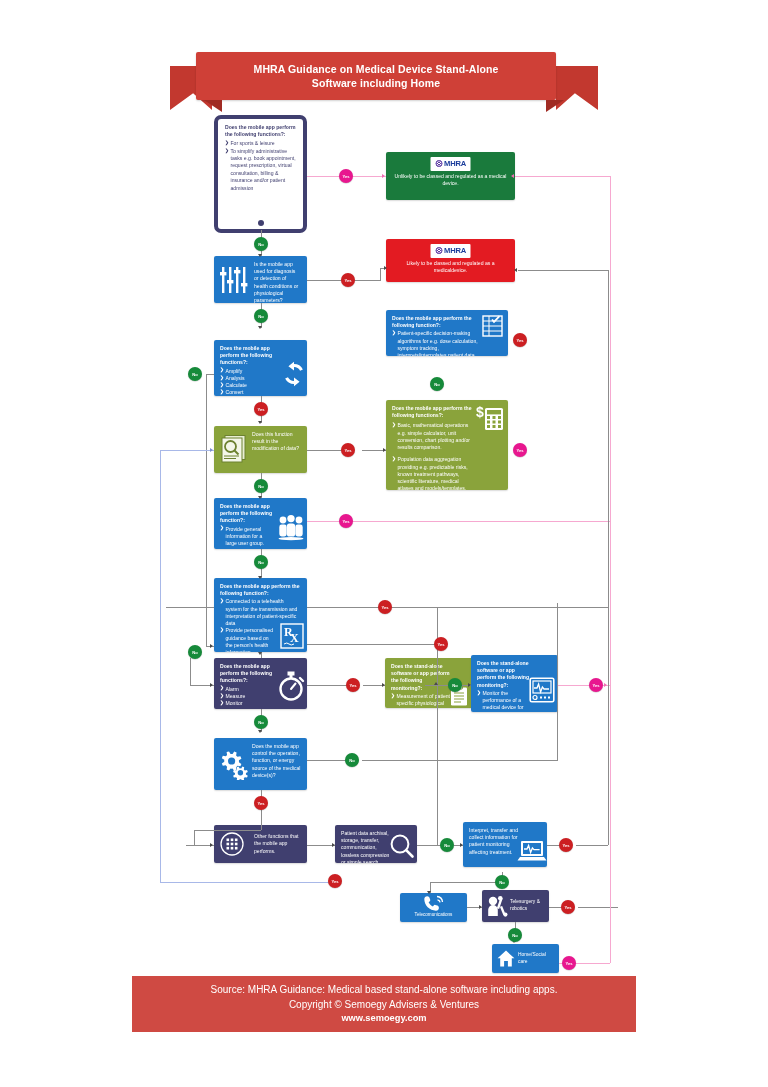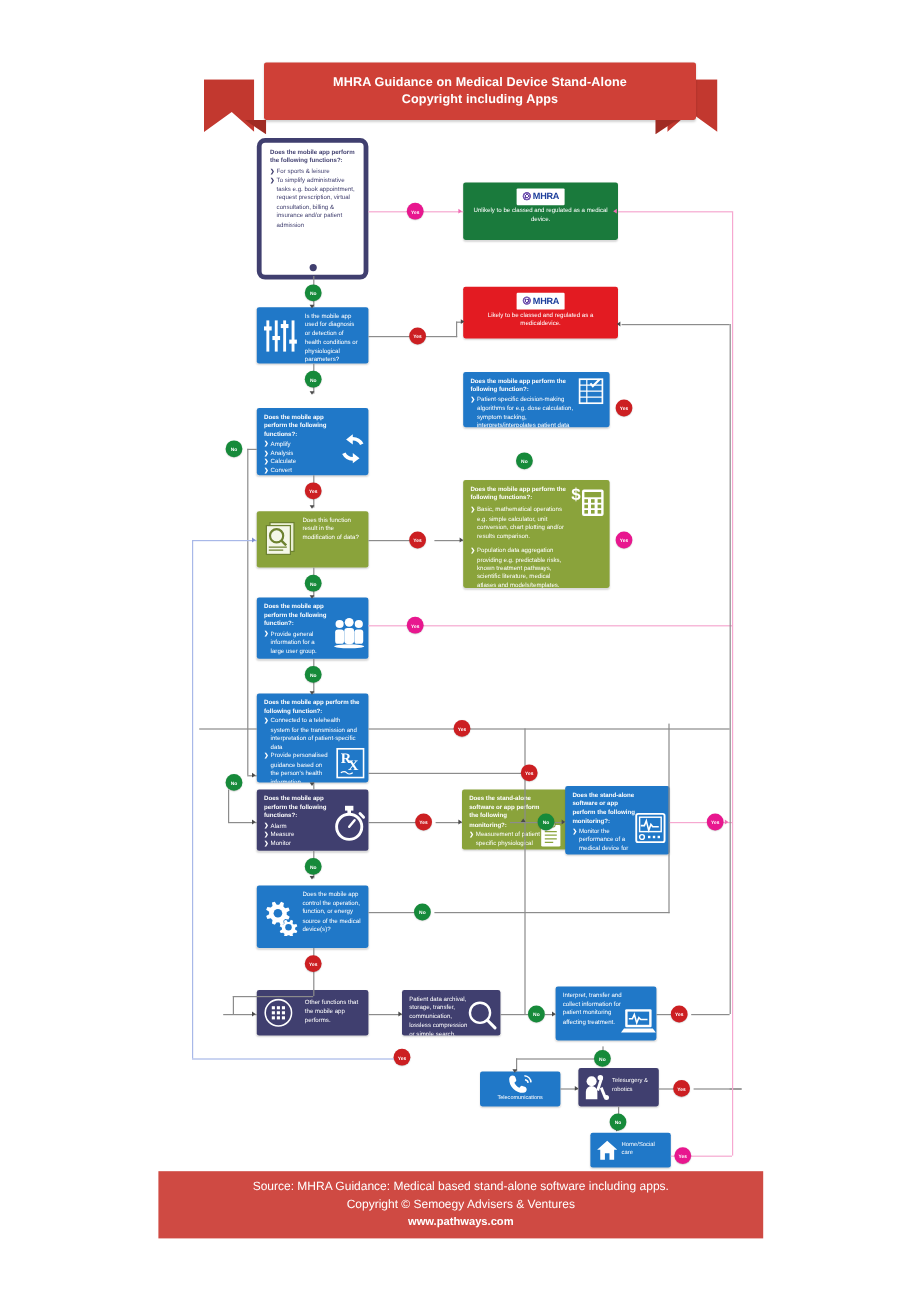--- a/index.html
+++ b/index.html
@@ -11,21 +11,21 @@
     overflow: hidden;
   }
   #canvas { position:absolute; inset:0; }
 
   
   .banner-wrap { position:absolute; left:0; top:52px; width:768px; height:58px; }
   .banner-tail { position:absolute; top:14px; width:42px; height:44px; background:#c2382f; }
   .banner-tail.l { left:170px; clip-path: polygon(0 0, 100% 0, 100% 100%, 55% 62%, 0 100%); }
   .banner-tail.r { left:556px; clip-path: polygon(0 0, 100% 0, 100% 100%, 45% 62%, 0 100%); }
   .banner-main {
-    position:absolute; left:220px; top:0; width:360px; height:48px;
+    position:absolute; left:196px; top:0; width:360px; height:48px;
     background:#cf4037; border-radius:2px;
     display:flex; align-items:center; justify-content:center; text-align:center;
     box-shadow: 0 1px 2px rgba(0,0,0,.18);
   }
   .banner-main .t {
     color:#fff; font-weight:bold; font-size:10.5px; line-height:1.35; letter-spacing:.1px;
   }
   .banner-notch { position:absolute; top:48px; width:18px; height:12px; background:#a02b23; }
   .banner-notch.l { left:204px; clip-path: polygon(0 0, 100% 0, 100% 100%); }
   .banner-notch.r { left:546px; clip-path: polygon(0 0, 100% 0, 0 100%); }
@@ -111,21 +111,21 @@
 <body>
 
 <div id="canvas">
 
   <div class="banner-wrap">
     <div class="banner-tail l"></div>
     <div class="banner-tail r"></div>
     <div class="banner-main">
       <div class="t">
         <span>MHRA Guidance on Medical Device Stand-Alone</span><br>
-        <span>Copyright including Apps</span>
+        <span>Software including Home</span>
       </div>
     </div>
     <div class="banner-notch l"></div>
     <div class="banner-notch r"></div>
   </div>
 
   <div class="ln h pink" style="left:307px; top:176px; width:79px;"></div>
   <div class="arw pk" style="left:382px; top:173.5px;"></div>
 
   <div class="ln v" style="left:261px; top:230px; height:26px;"></div>
@@ -540,16 +540,16 @@
   <div class="badge b-yes-r" style="left:559px; top:838px;">Yes</div>
   <div class="badge b-no-g" style="left:495px; top:875px;">No</div>
   <div class="badge b-yes-r" style="left:561px; top:900px;">Yes</div>
   <div class="badge b-no-g" style="left:508px; top:928px;">No</div>
   <div class="badge b-yes-p" style="left:562px; top:956px;">Yes</div>
   <div class="badge b-yes-r" style="left:328px; top:874px;">Yes</div>
 
   <div class="footer">
     <span>Source: MHRA Guidance: Medical based stand-alone software including apps.</span>
     <span>Copyright © Semoegy Advisers &amp; Ventures</span>
-    <span class="bold">www.pathways.com</span>
+    <span class="bold">www.semoegy.com</span>
   </div>
 
 </div>
 
 </body></html>

